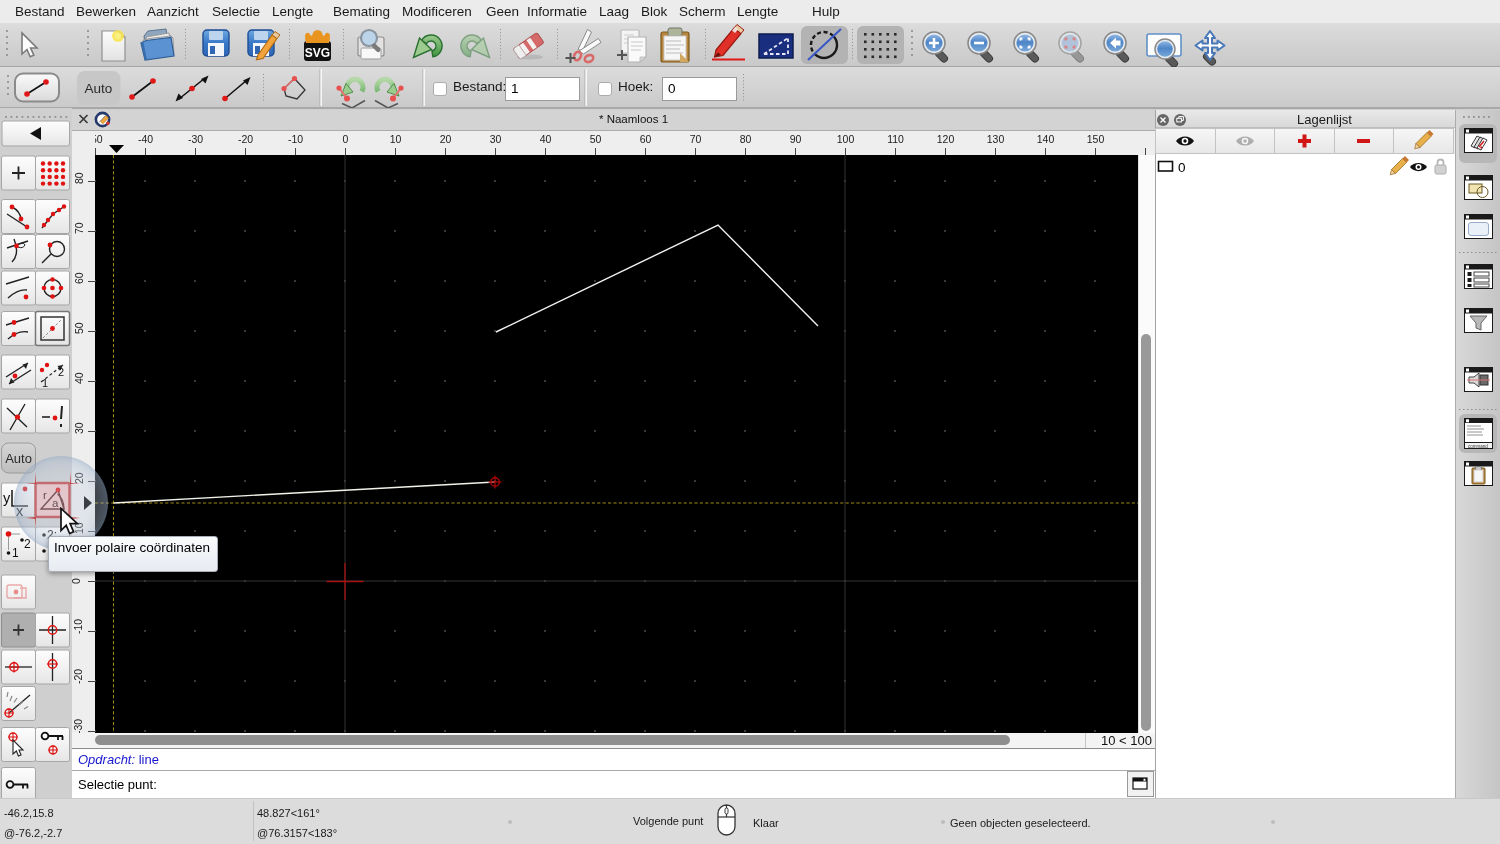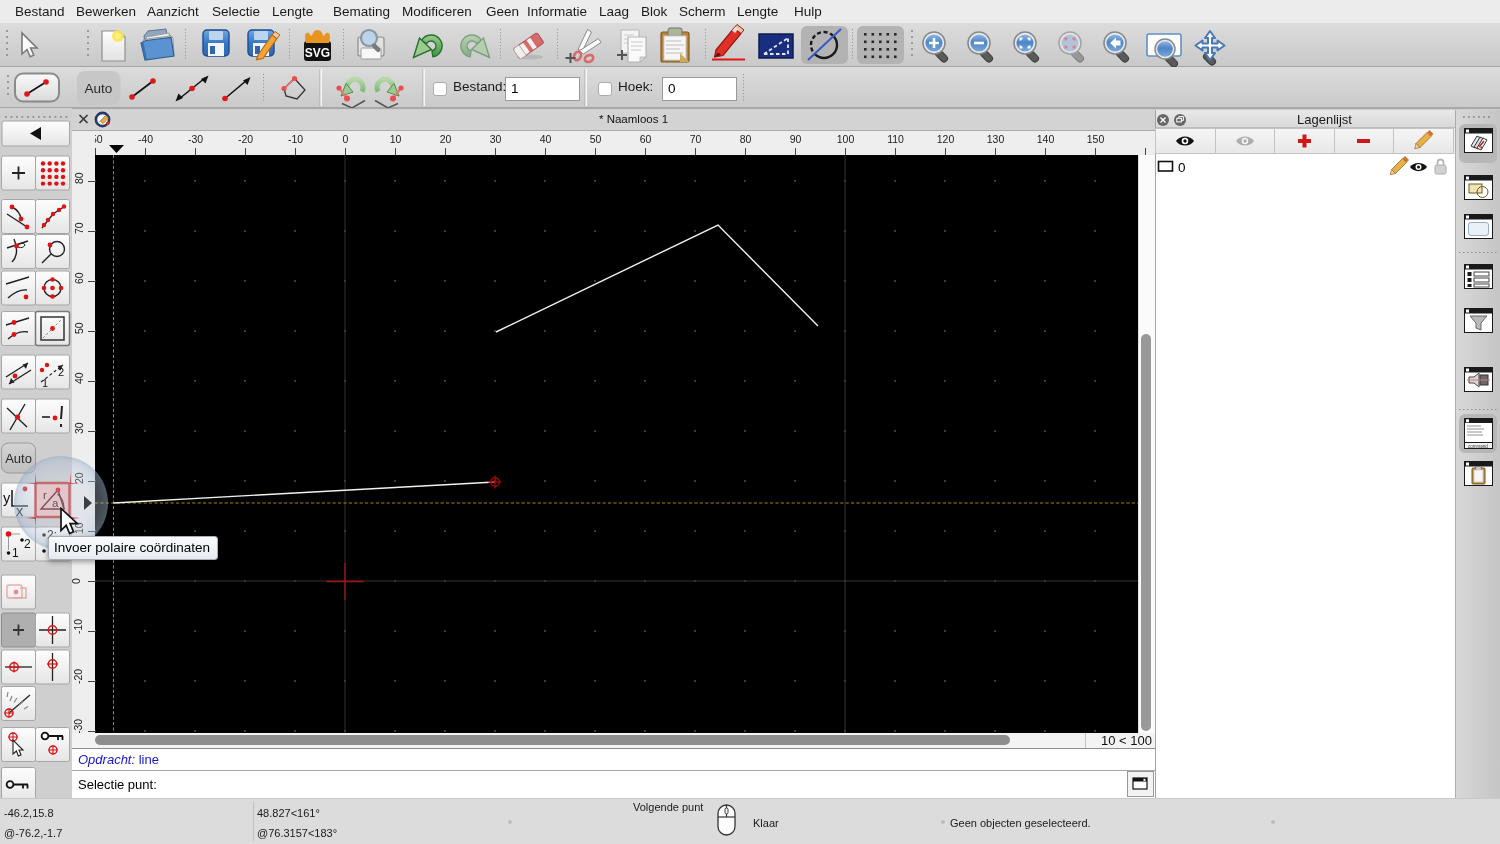--- a/index.html
+++ b/index.html
@@ -40,21 +40,21 @@
     <span style="left:212px">Selectie</span>
     <span style="left:272px">Lengte</span>
     <span style="left:333px">Bemating</span>
     <span style="left:402px">Modificeren</span>
     <span style="left:486px">Geen</span>
     <span style="left:527px">Informatie</span>
     <span style="left:599px">Laag</span>
     <span style="left:641px">Blok</span>
     <span style="left:679px">Scherm</span>
     <span style="left:737px">Lengte</span>
-    <span style="left:794px">Hulp</span>
+    <span style="left:812px">Hulp</span>
 </div>
 
 <div class="abs" id="toolbar1">
 <svg width="1500" height="44" style="position:absolute;left:0;top:0">
 <defs>
 <linearGradient id="blu" x1="0" y1="0" x2="0" y2="1">
           <stop offset="0" stop-color="#6FA8E0"></stop>
           <stop offset="0.5" stop-color="#3878C8"></stop>
           <stop offset="1" stop-color="#2E66B4"></stop>
         </linearGradient>
@@ -821,26 +821,26 @@
       <rect x="9.5" y="4.5" width="28" height="24" fill="#FFF" stroke="#1A1A1A"></rect>
       <rect x="9.5" y="4.5" width="28" height="5" fill="#1A1A1A"></rect>
       <rect x="11" y="5.5" width="3" height="3" fill="#FFF"></rect>
       <rect x="17" y="11" width="13" height="16" rx="1" fill="#B8863C" stroke="#7E5A1E"></rect>
       <rect x="20.5" y="9.5" width="6" height="4" rx="1.5" fill="#C8C8C8" stroke="#777"></rect>
       <rect x="19" y="13" width="9" height="12" fill="#F6F6F6" stroke="#CCC"></rect>
     </g>
 </svg>
 <div class="abs" id="statusbar">
 <span style="position:absolute;left:4px;top:8px">-46.2,15.8</span>
-<span style="position:absolute;left:4px;top:28px">@-76.2,-1.7</span>
+<span style="position:absolute;left:4px;top:28px">@-76.2,-2.7</span>
 <div style="position:absolute;left:253px;top:2px;width:1px;height:40px;background:#C2C2C2"></div>
 <span style="position:absolute;left:257px;top:8px">48.827&lt;161°</span>
 <span style="position:absolute;left:257px;top:28px">@76.3157&lt;183°</span>
 <div style="position:absolute;left:508px;top:21px;width:4px;height:4px;border-radius:2px;background:#BDBDBD"></div>
-<span style="position:absolute;left:633px;top:2px">Volgende punt</span>
+<span style="position:absolute;left:633px;top:16px">Volgende punt</span>
 <svg width="22" height="34" style="position:absolute;left:716px;top:5px">
       <rect x="2" y="1" width="17" height="30" rx="8.5" fill="#FFF" stroke="#333" stroke-width="1.3"></rect>
       <line x1="2" y1="13" x2="19" y2="13" stroke="#333" stroke-width="1.2"></line>
       <line x1="10.5" y1="1" x2="10.5" y2="13" stroke="#333" stroke-width="1.2"></line>
       <rect x="9" y="4" width="3" height="6" rx="1.5" fill="#FFF" stroke="#333" stroke-width="1"></rect>
     </svg>
 <span style="position:absolute;left:753px;top:18px">Klaar</span>
 <div style="position:absolute;left:941px;top:21px;width:4px;height:4px;border-radius:2px;background:#BDBDBD"></div>
 <span style="position:absolute;left:950px;top:18px">Geen objecten geselecteerd.</span>
 <div style="position:absolute;left:1271px;top:21px;width:4px;height:4px;border-radius:2px;background:#BDBDBD"></div>
@@ -854,18 +854,18 @@
 
 <div class="abs" style="left:14px;top:456px;width:94px;height:94px;border-radius:50%;background:radial-gradient(circle, rgba(195,208,226,0.30) 0 40%, rgba(180,196,218,0.36) 55%, rgba(165,184,208,0.44) 65%, rgba(140,164,195,0.58) 73%, rgba(125,152,188,0.70) 80%, rgba(130,156,190,0.62) 85%, rgba(120,148,185,0.70) 89%, rgba(140,162,193,0.52) 93%, rgba(172,190,212,0.26) 97%, rgba(172,190,212,0) 100%)"></div>
 <div class="abs" style="left:26px;top:482.5px;width:10px;height:1.5px;background:linear-gradient(to left,#C84040,rgba(200,64,64,0))"></div>
 <div class="abs" style="left:70px;top:482.5px;width:10px;height:1.5px;background:linear-gradient(to right,#C84040,rgba(200,64,64,0))"></div>
 <div class="abs" style="left:26px;top:517px;width:10px;height:1.5px;background:linear-gradient(to left,#C84040,rgba(200,64,64,0))"></div>
 <div class="abs" style="left:70px;top:517px;width:10px;height:1.5px;background:linear-gradient(to right,#C84040,rgba(200,64,64,0))"></div>
 <div class="abs" style="left:34.8px;top:472px;width:1.5px;height:11px;background:linear-gradient(to top,#C84040,rgba(200,64,64,0))"></div>
 <div class="abs" style="left:34.8px;top:518px;width:1.5px;height:11px;background:linear-gradient(to bottom,#C84040,rgba(200,64,64,0))"></div>
 <div class="abs" style="left:69.8px;top:472px;width:1.5px;height:11px;background:linear-gradient(to top,#C84040,rgba(200,64,64,0))"></div>
 <div class="abs" style="left:69.8px;top:518px;width:1.5px;height:11px;background:linear-gradient(to bottom,#C84040,rgba(200,64,64,0))"></div>
-<div class="abs" id="tooltip" style="left:48px;top:536px;width:170px;height:24px;background:linear-gradient(#FAFBFD,#E7EBF1);border:1px solid #A8AEB8;border-radius:3px;box-sizing:border-box;box-shadow:0 2px 5px rgba(0,0,0,0.35);font-size:13.5px;color:#000">
+<div class="abs" id="tooltip" style="left:48px;top:536px;width:170px;height:36px;background:linear-gradient(#FAFBFD,#E7EBF1);border:1px solid #A8AEB8;border-radius:3px;box-sizing:border-box;box-shadow:0 2px 5px rgba(0,0,0,0.35);font-size:13.5px;color:#000">
     <span style="position:absolute;left:5px;top:3px;white-space:nowrap">Invoer polaire coördinaten</span>
   </div>
 <svg class="abs" width="24" height="32" style="left:59px;top:507px">
     <path d="M2 1.5 L2 23.5 L7.2 18.3 L10.6 26.5 L14.6 24.8 L11.1 16.7 L18.4 16.7 Z" fill="#FFF" stroke="#111" stroke-width="1.7"></path>
   </svg>
 
 </body></html>

